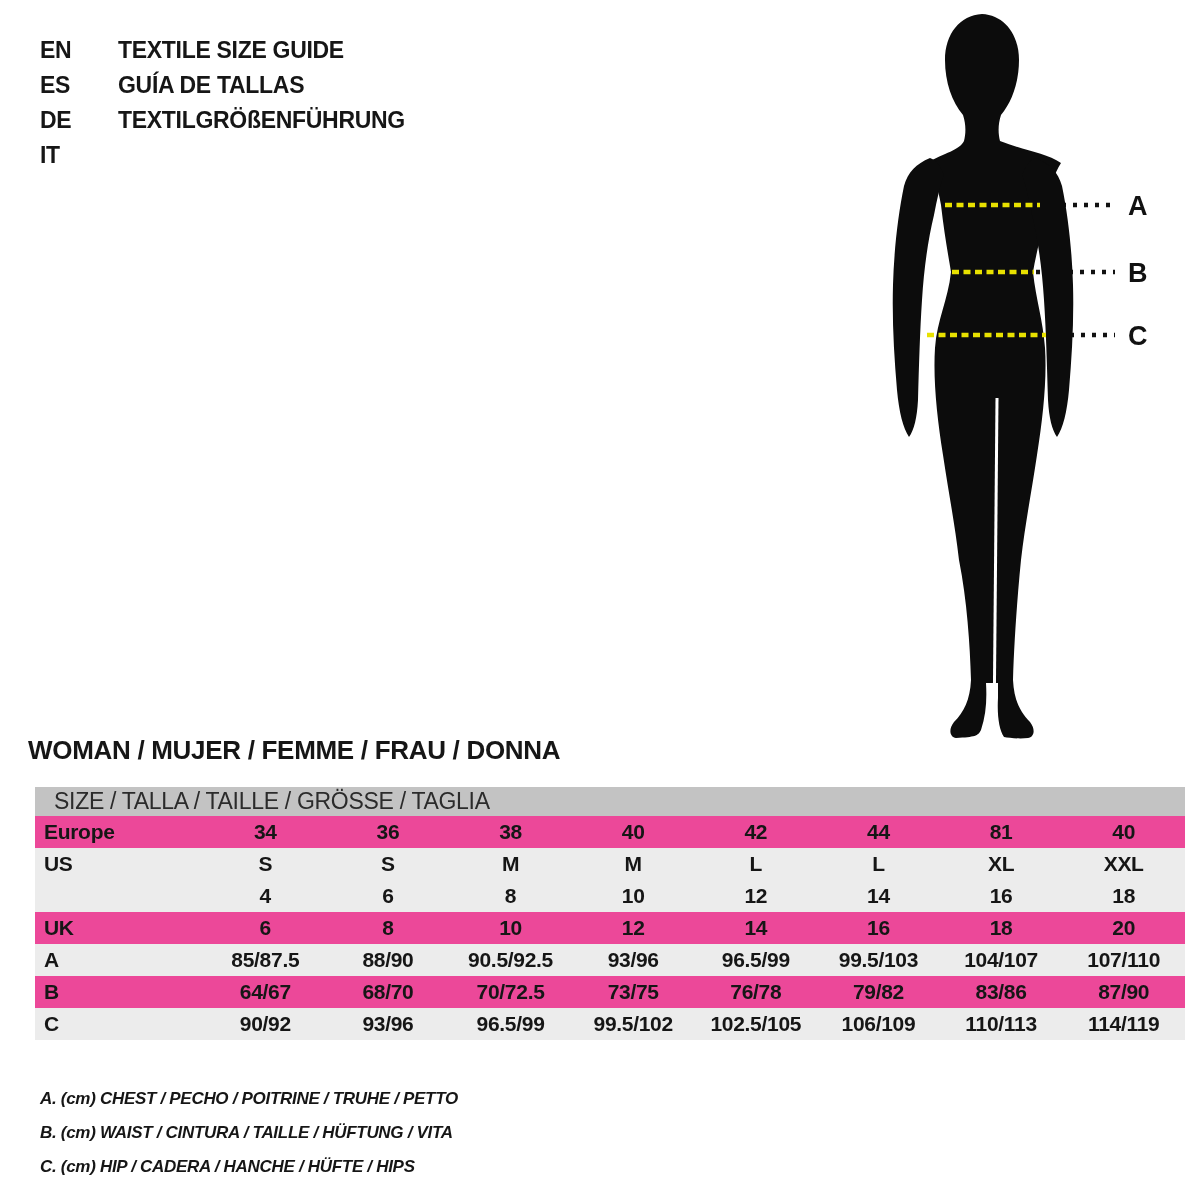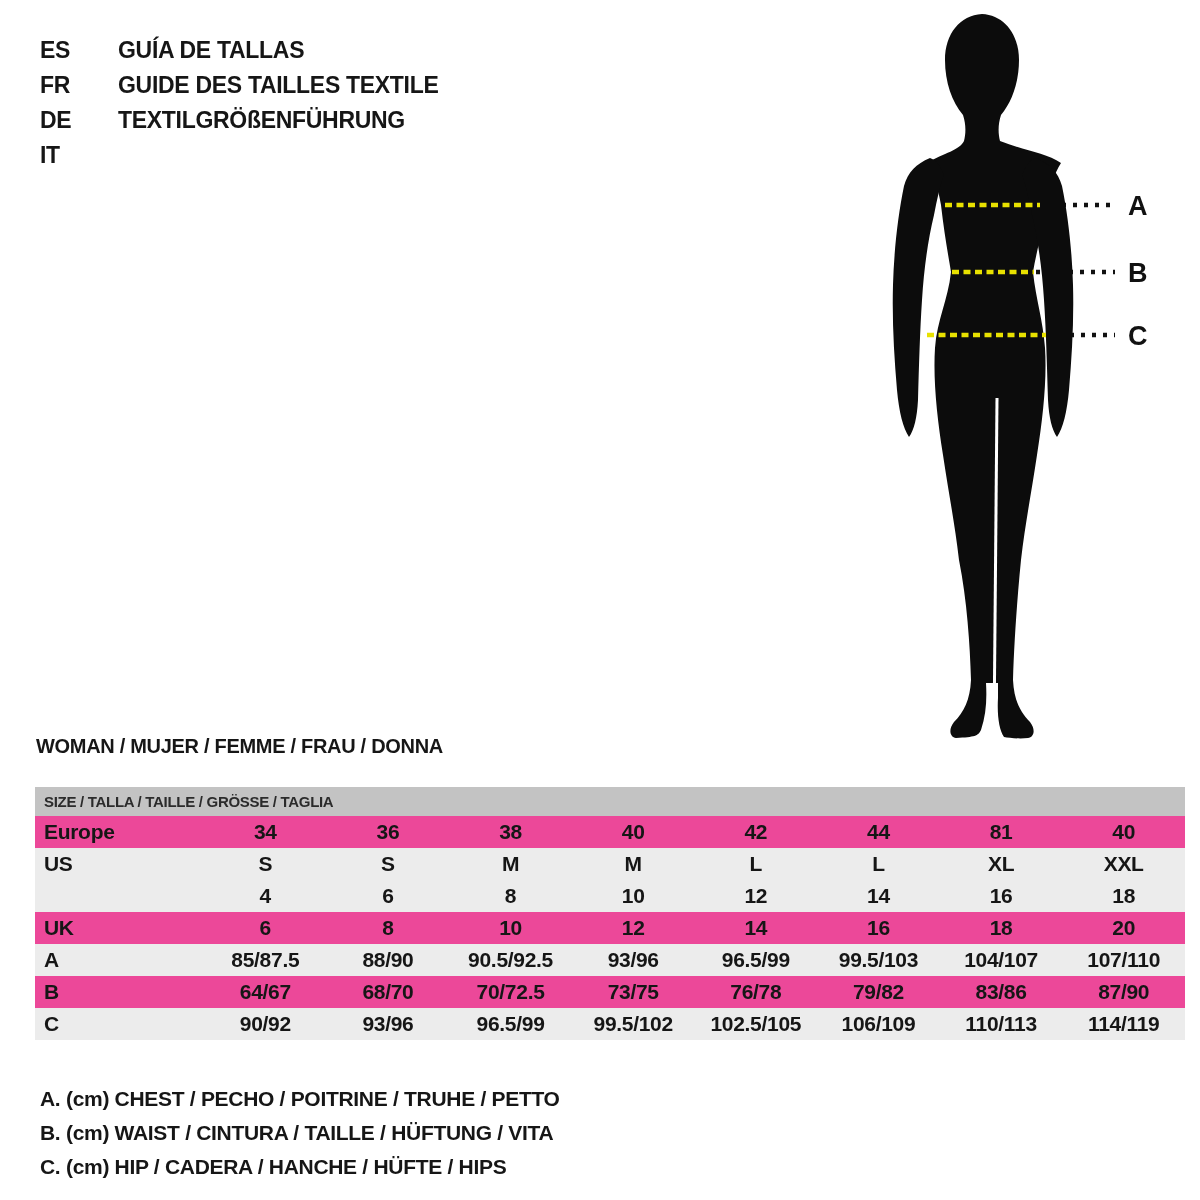--- a/index.html
+++ b/index.html
@@ -17,48 +17,48 @@
   .lang-row{display:flex;height:35px;align-items:center;}
   .lang-code{width:78px;font-size:23px;font-weight:700;letter-spacing:-0.3px;}
   .lang-title{font-size:23px;font-weight:700;letter-spacing:-0.3px;white-space:nowrap;}
 
   
   .figure-wrap{position:absolute;left:875px;top:0;width:300px;height:760px;}
   .figure-wrap svg{display:block;width:100%;height:100%;}
   .abc-label{font-family:"Liberation Sans",sans-serif;font-weight:700;font-size:27px;fill:#111;}
 
   
-  .section-title{position:absolute;left:36px;top:735px;font-size:20px;font-weight:700;letter-spacing:-0.3px;}
+  .section-title{position:absolute;left:28px;top:735px;font-size:26px;font-weight:700;letter-spacing:-0.3px;}
 
   
   .size-table{position:absolute;left:35px;top:787px;width:1150px;}
   .thead{height:29px;line-height:29px;background:var(--header-bg,#c3c3c3);
-         font-size:15px;font-weight:700;color:#2b2b2b;padding-left:9px;letter-spacing:-0.3px;}
+         font-size:23px;font-weight:400;color:#2b2b2b;padding-left:19px;letter-spacing:-0.3px;}
   .trow{display:flex;height:32px;line-height:32px;background:#ec4899;}
   .trow.shaded{background:var(--shade-bg,#ececec);align-items:center;}
   .tcell{flex:1 1 0;text-align:center;font-size:21px;font-weight:700;letter-spacing:-0.3px;white-space:nowrap;}
   .tcell.label{flex:0 0 160px;text-align:left;padding-left:9px;}
 
   
   .legend-block{position:absolute;left:40px;top:1082px;}
-  .legend-line{height:34px;line-height:34px;font-size:21px;font-weight:700;letter-spacing:-0.3px;white-space:nowrap;}
+  .legend-line{height:34px;line-height:34px;font-size:17px;font-weight:700;letter-spacing:-0.3px;white-space:nowrap;font-style:italic;}
 </style>
 </head>
 <body>
 
 <div id="stage">
 
   <div class="lang-block">
     <div class="lang-row">
+      <span class="lang-code">EN</span>
+      <span class="lang-title">TEXTILE SIZE GUIDE</span>
+    </div>
+    <div class="lang-row">
       <span class="lang-code">ES</span>
       <span class="lang-title">GUÍA DE TALLAS</span>
-    </div>
-    <div class="lang-row">
-      <span class="lang-code">FR</span>
-      <span class="lang-title">GUIDE DES TAILLES TEXTILE</span>
     </div>
     <div class="lang-row">
       <span class="lang-code">DE</span>
       <span class="lang-title">TEXTILGRÖßENFÜHRUNG</span>
     </div>
     <div class="lang-row">
       <span class="lang-code">IT</span>
     </div>
   </div>
 

